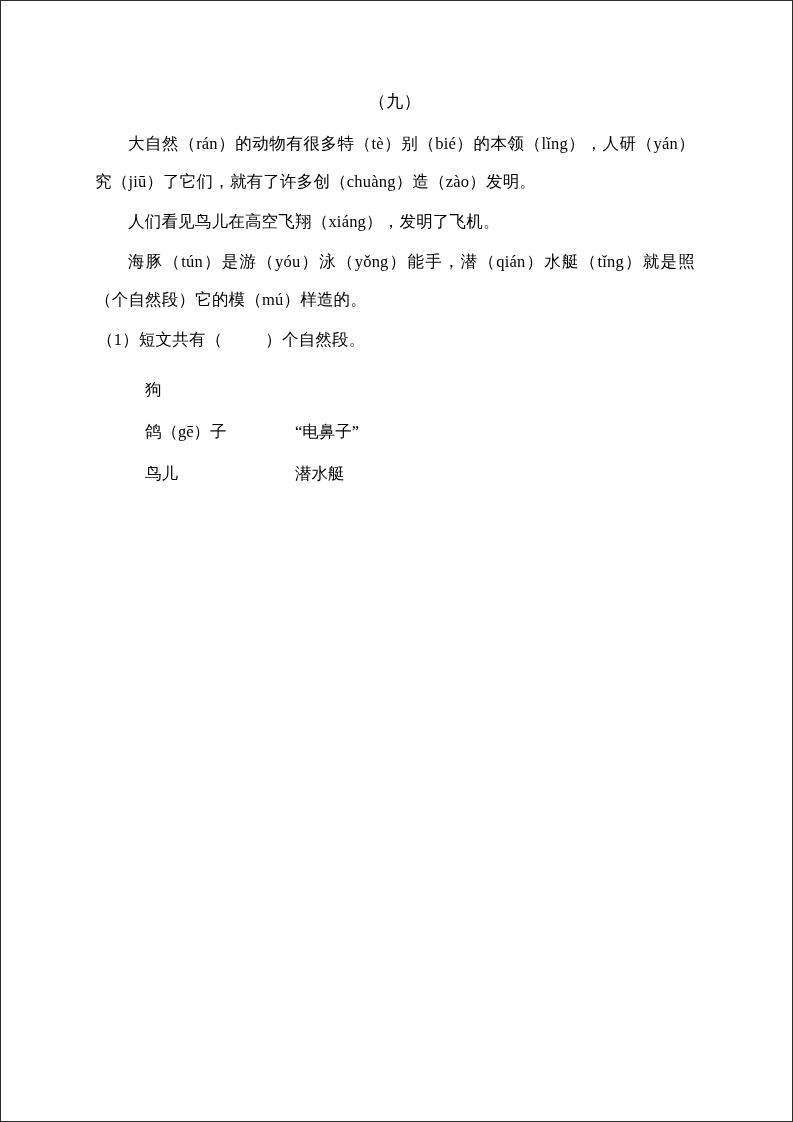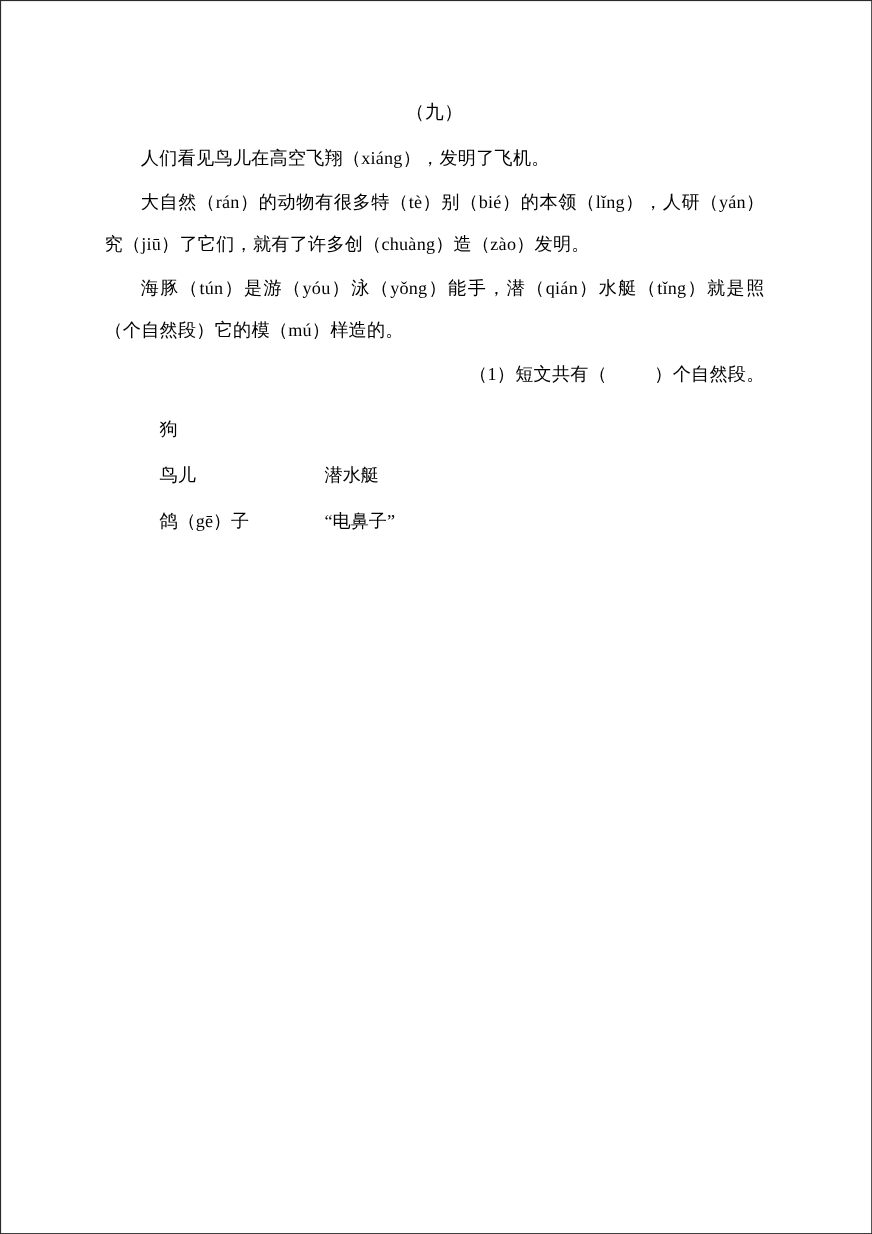--- a/index.html
+++ b/index.html
@@ -46,21 +46,20 @@
     margin: 0 0 2px 0;
     letter-spacing: 0.2px;
   }
   .q-line {
     font-size: 16.5px;
     line-height: 38px;
     text-indent: 0;
     margin: 0;
     padding-left: 2px;
     letter-spacing: 0.2px;
-    text-align: right;
   }
   .match-block {
     margin-top: 10px;
     padding-left: 50px;
   }
   .match-row {
     display: flex;
     align-items: baseline;
     line-height: 42px;
     font-size: 16.5px;
@@ -78,39 +77,39 @@
   }
 </style>
 </head>
 <body>
 
 <div class="page">
   <div class="content">
 
     <div class="doc-title">（九）</div>
 
+    <p class="para">大自然（rán）的动物有很多特（tè）别（bié）的本领（lǐng），人研（yán）究（jiū）了它们，就有了许多创（chuàng）造（zào）发明。</p>
     <p class="para">人们看见鸟儿在高空飞翔（xiáng），发明了飞机。</p>
-    <p class="para">大自然（rán）的动物有很多特（tè）别（bié）的本领（lǐng），人研（yán）究（jiū）了它们，就有了许多创（chuàng）造（zào）发明。</p>
     <p class="para">海豚（tún）是游（yóu）泳（yǒng）能手，潜（qián）水艇（tǐng）就是照（个自然段）它的模（mú）样造的。</p>
 
     <p class="q-line">
       <span>（1）短文共有（</span><span class="blank-gap"></span><span>）个自然段。</span>
     </p>
 
 
     <div class="match-block">
       <div class="match-row">
         <span class="match-left">狗</span>
       </div>
       <div class="match-row">
       </div>
       <div class="match-row">
+        <span class="match-left">鸽（gē）子</span>
+        <span class="match-right">“电鼻子”</span>
+      </div>
+      <div class="match-row">
         <span class="match-left">鸟儿</span>
         <span class="match-right">潜水艇</span>
-      </div>
-      <div class="match-row">
-        <span class="match-left">鸽（gē）子</span>
-        <span class="match-right">“电鼻子”</span>
       </div>
     </div>
 
   </div>
 </div>
 
 </body></html>

